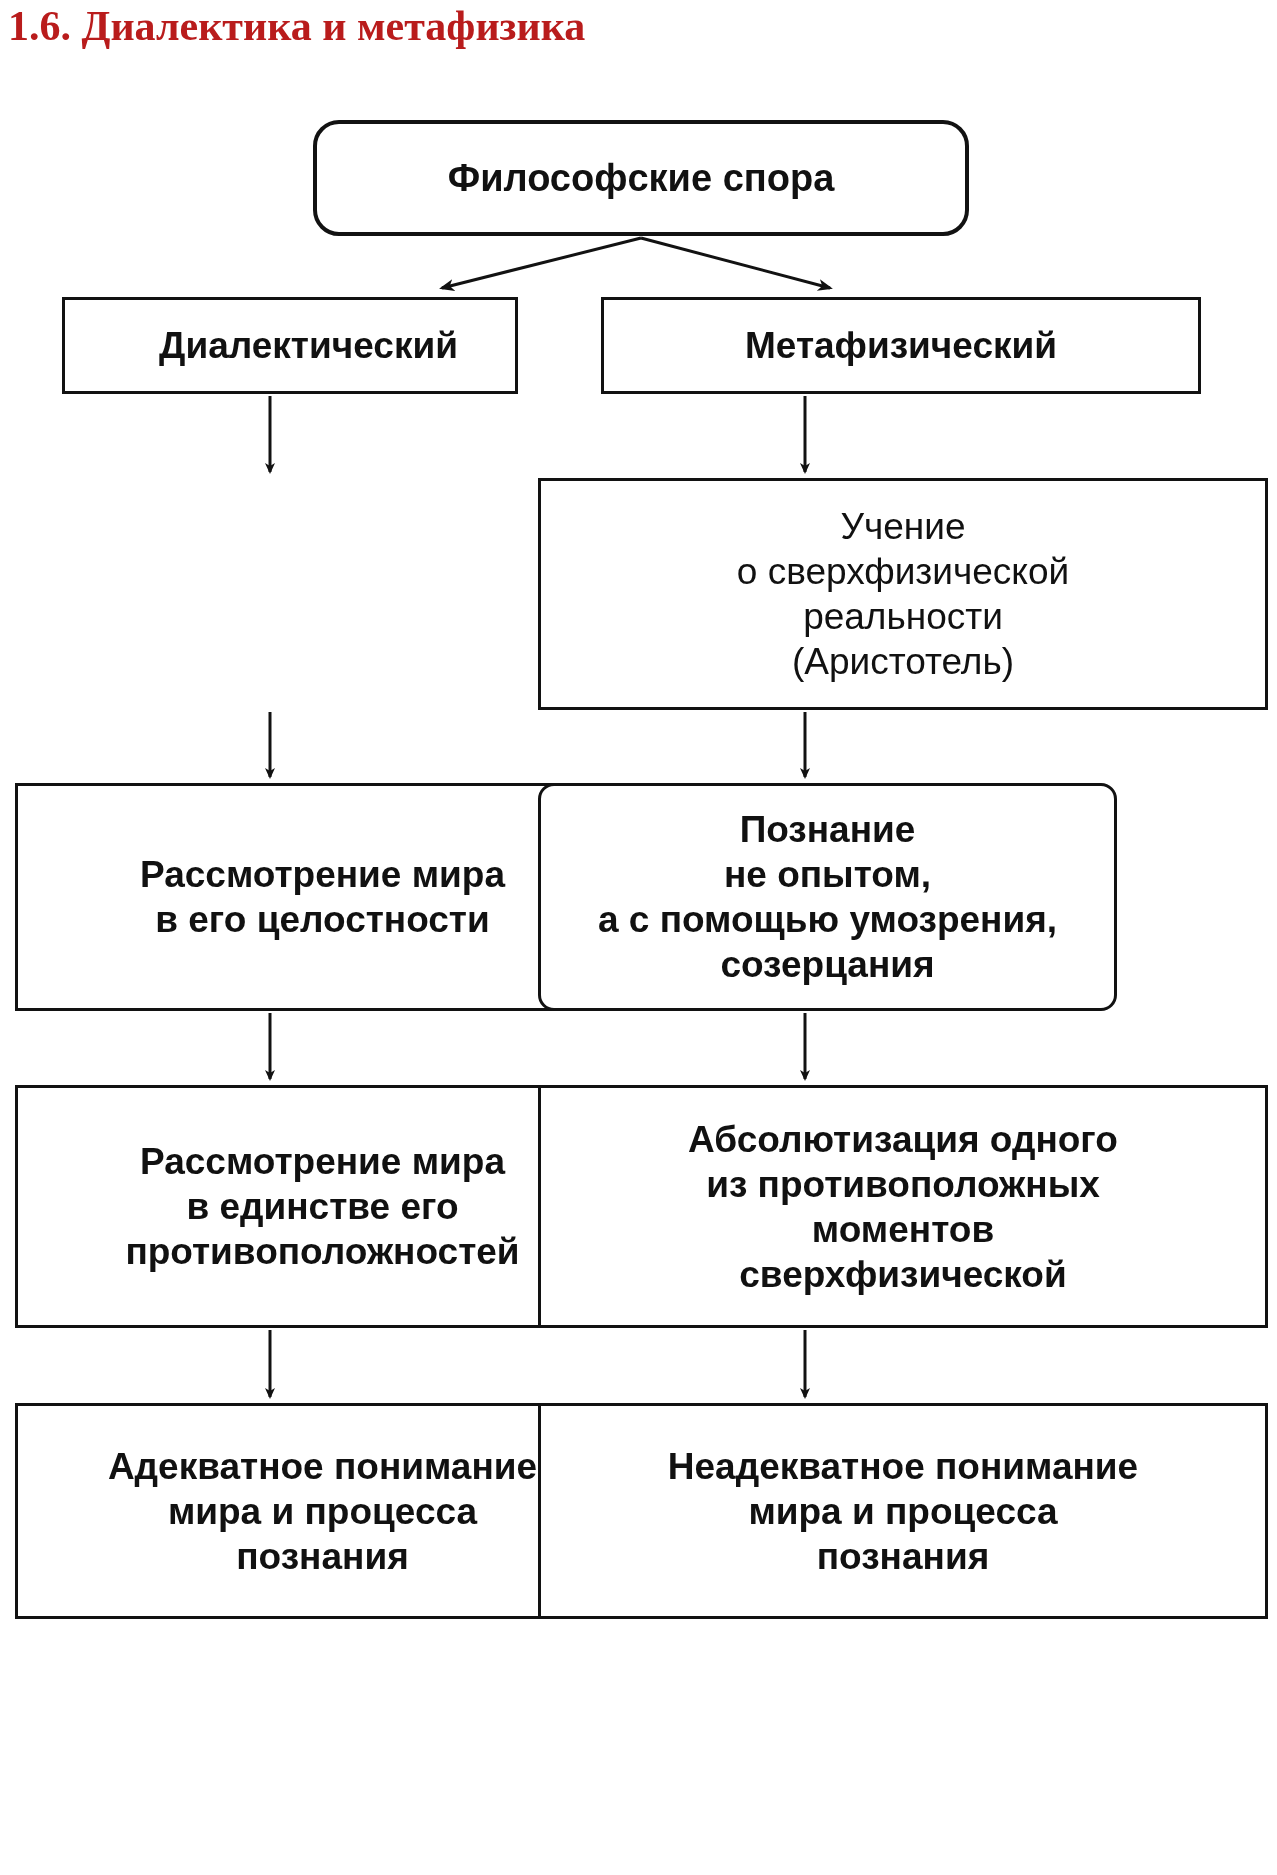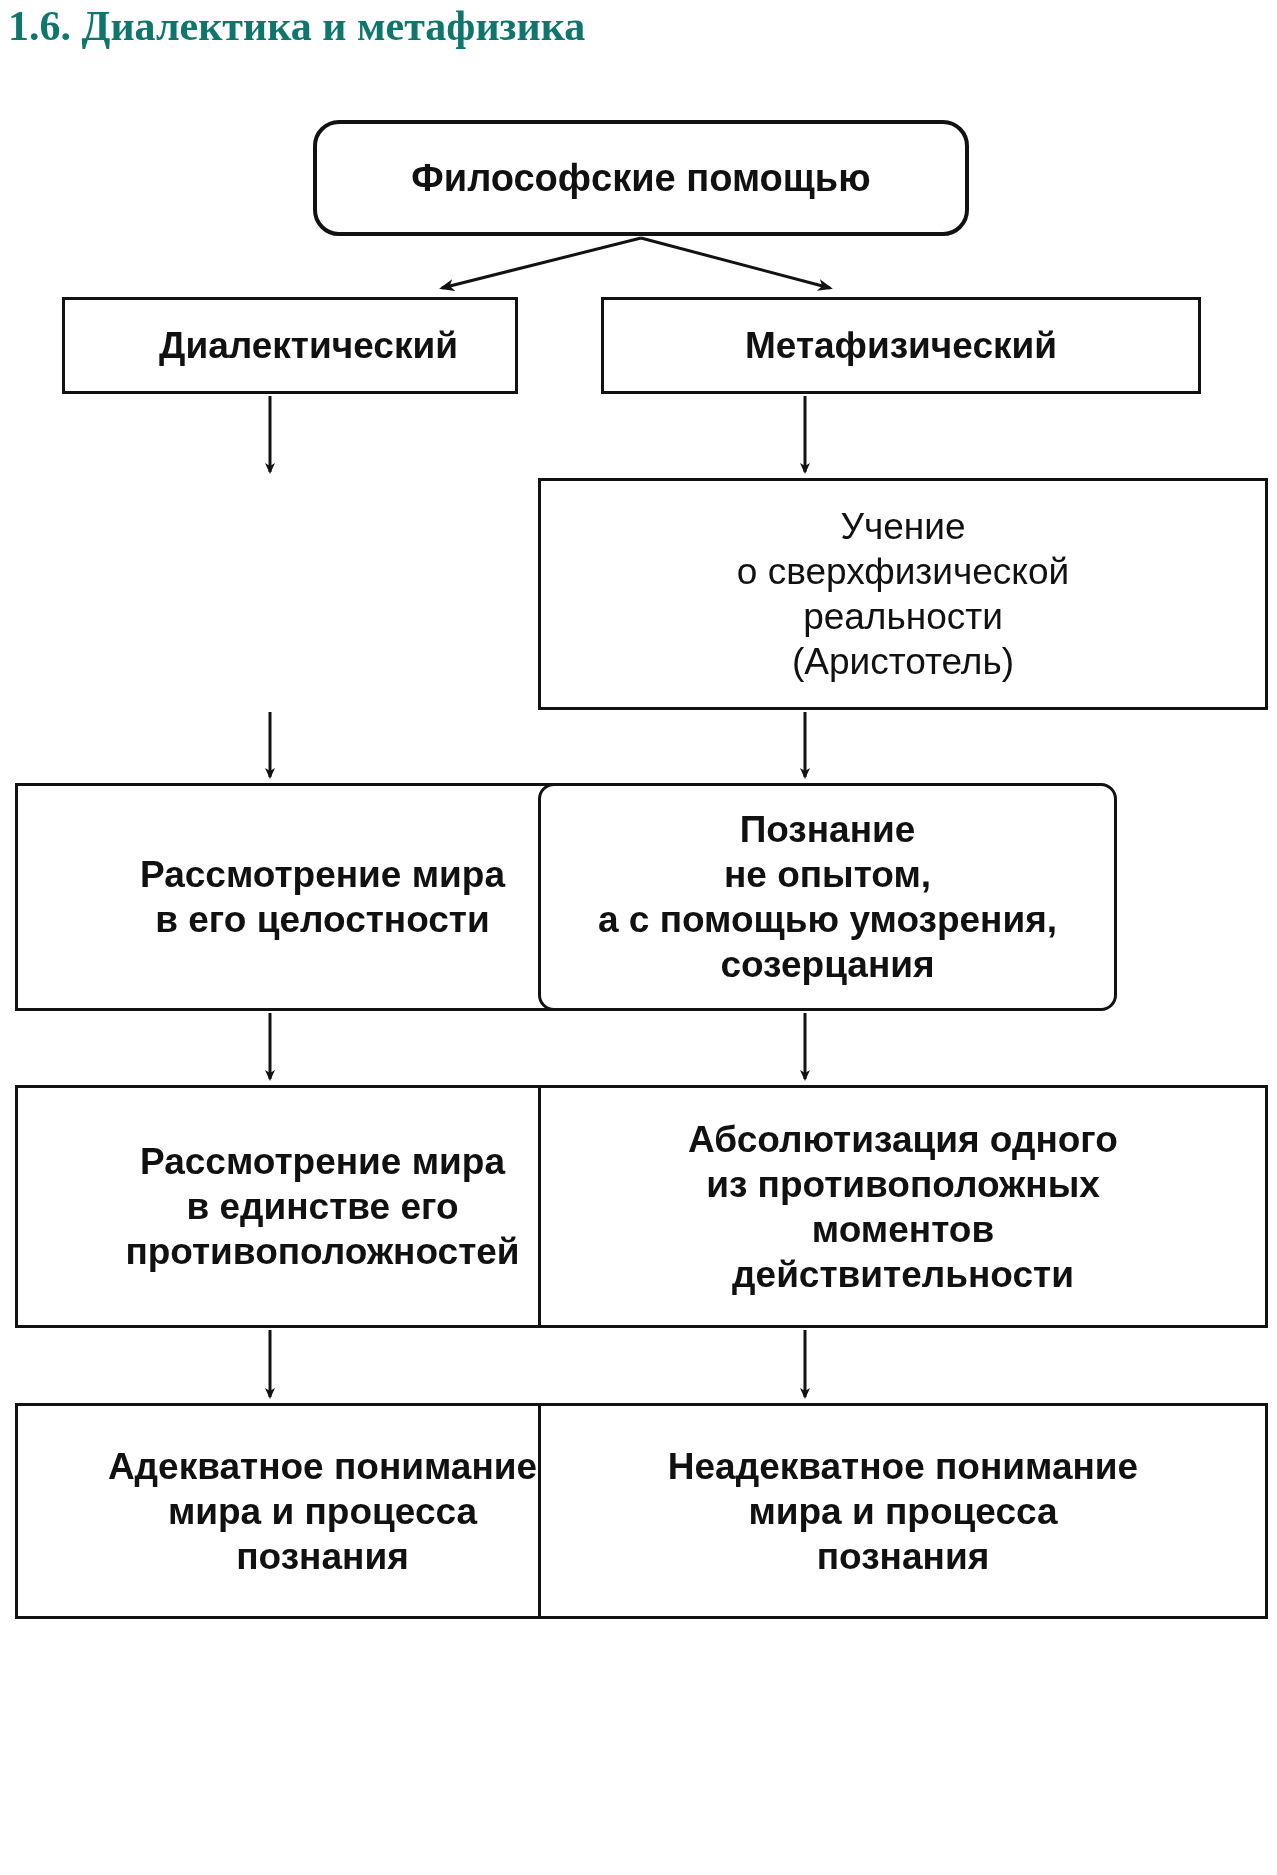--- a/index.html
+++ b/index.html
@@ -19,21 +19,21 @@
   
   .title {
     position: absolute;
     left: 8px;
     top: 2px;
     font-family: "Liberation Serif", serif;
     font-weight: bold;
     font-size: 42px;
     line-height: 48px;
     letter-spacing: 0px;
-    color: #0f766e;
+    color: #b91c1c;
     white-space: nowrap;
   }
 
   
   .diagram {
     position: absolute;
     left: 0;
     top: 0;
     width: 1277px;
     height: 1875px;
@@ -139,21 +139,21 @@
 
     <g>
       <line x1="805" y1="396" x2="805" y2="472" stroke="#121212" stroke-width="3" marker-end="url(#arrowhead)"></line>
       <line x1="805" y1="712" x2="805" y2="777" stroke="#121212" stroke-width="3" marker-end="url(#arrowhead)"></line>
       <line x1="805" y1="1013" x2="805" y2="1079" stroke="#121212" stroke-width="3" marker-end="url(#arrowhead)"></line>
       <line x1="805" y1="1330" x2="805" y2="1397" stroke="#121212" stroke-width="3" marker-end="url(#arrowhead)"></line>
     </g>
   </svg>
 
   <div class="node root-node" id="node-root">
-    <span class="label">Философские помощью</span>
+    <span class="label">Философские спора</span>
   </div>
 
   <div class="node branch-node" id="node-dialectic">
     <span class="label">Диалектический</span>
   </div>
 
   <div class="node branch-node" id="node-metaphysic">
     <span class="label">Метафизический</span>
   </div>
 
@@ -181,21 +181,21 @@
   <div class="node step-node bold-node" id="node-right-2">
     <span class="label">Познание
 не опытом,
 а с помощью умозрения,
 созерцания</span>
   </div>
   <div class="node step-node bold-node" id="node-right-3">
     <span class="label">Абсолютизация одного
 из противоположных
 моментов
-действительности</span>
+сверхфизической</span>
   </div>
   <div class="node step-node bold-node" id="node-right-4">
     <span class="label">Неадекватное понимание
 мира и процесса
 познания</span>
   </div>
 
 </div>
 
 </body></html>

